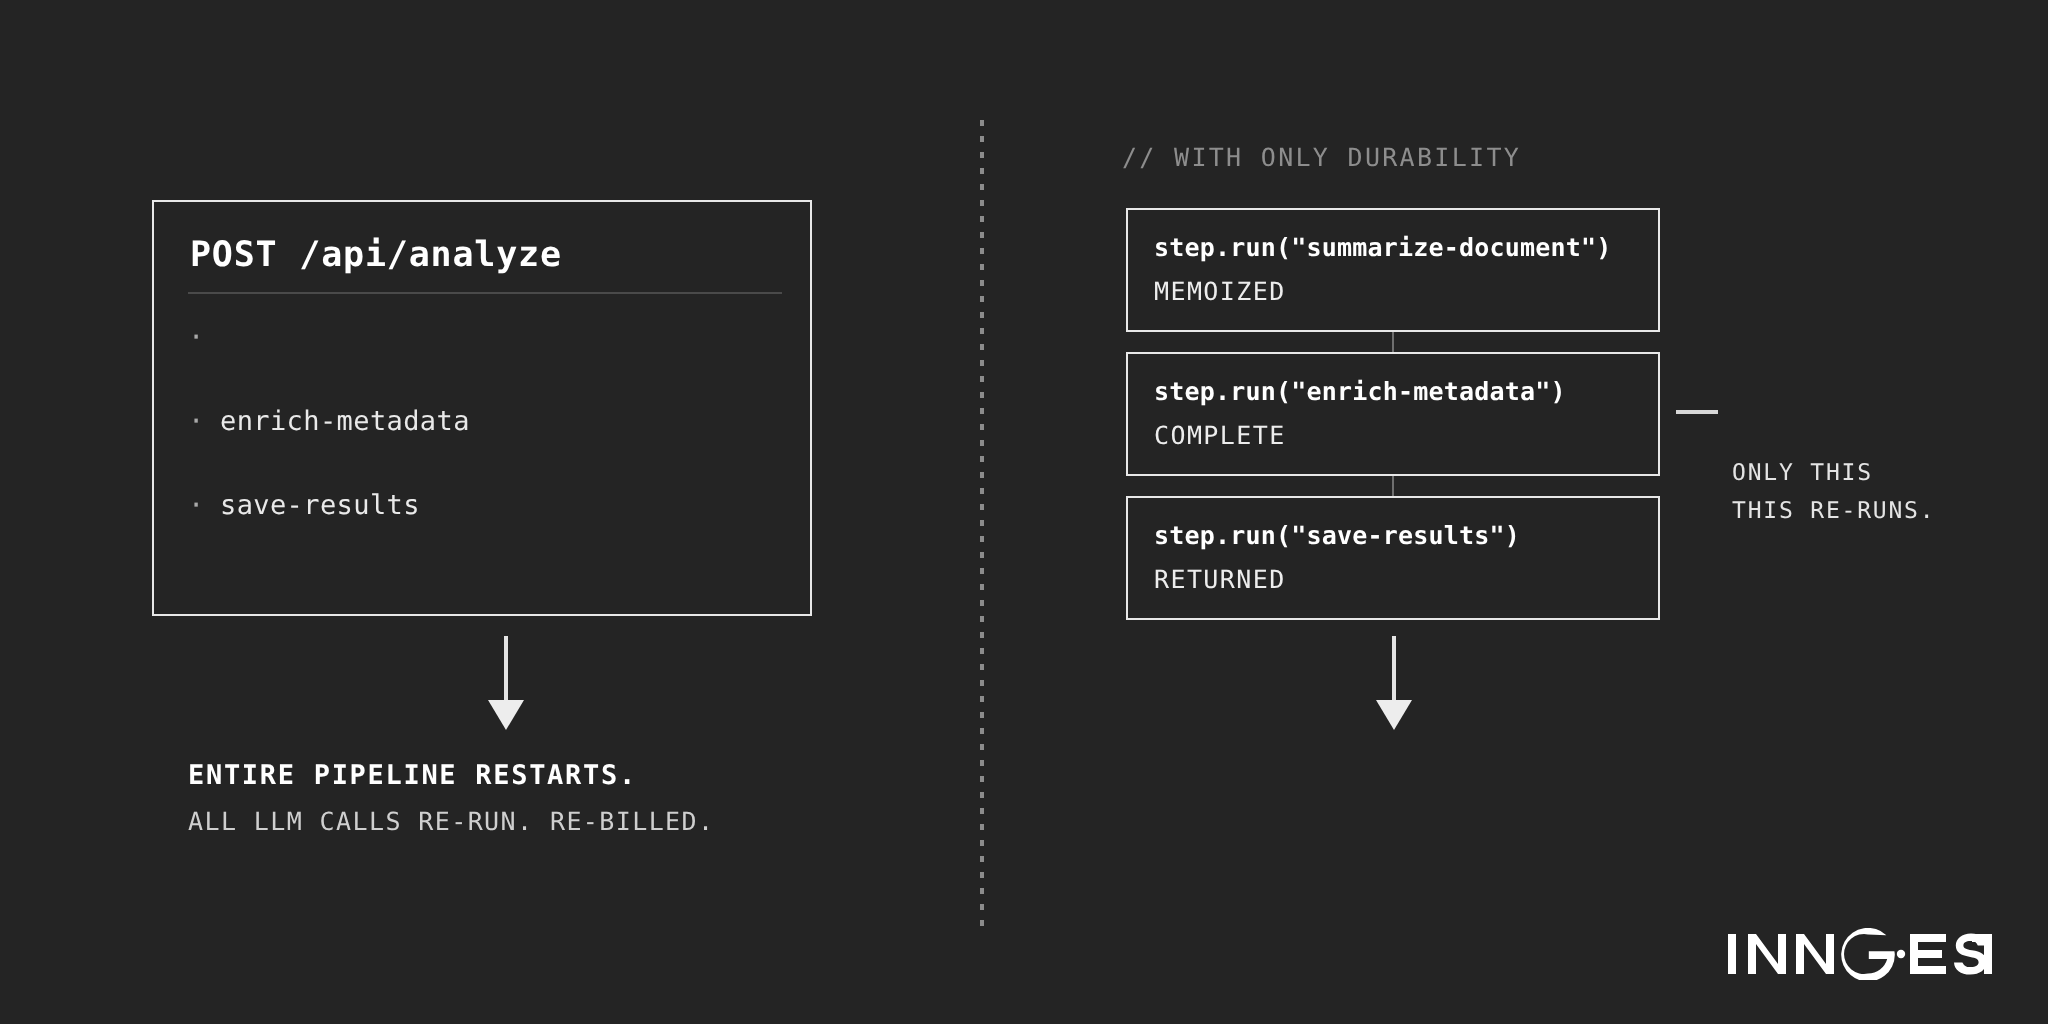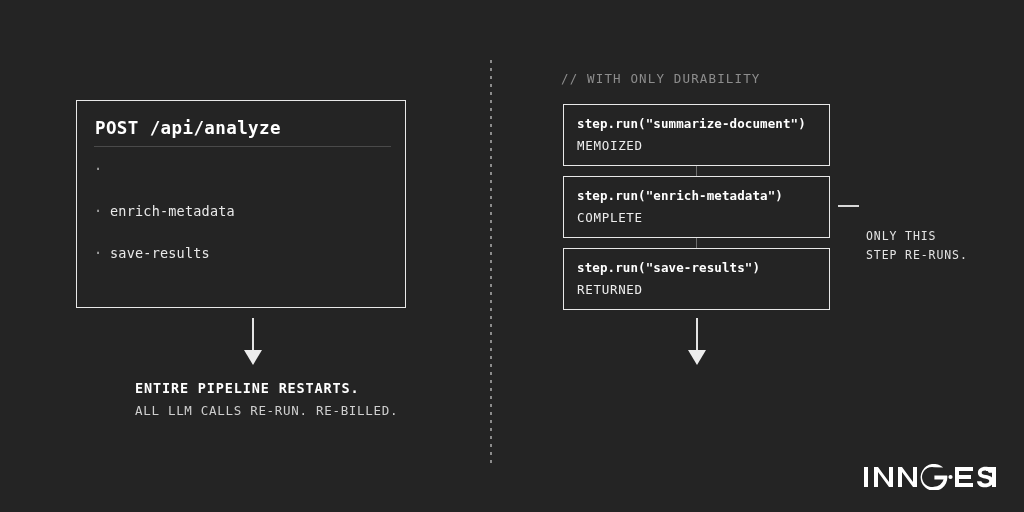--- a/index.html
+++ b/index.html
@@ -180,21 +180,21 @@
     left: 2px;
     top: 32px;
     width: 0; height: 0;
     border-left: 9px solid transparent;
     border-right: 9px solid transparent;
     border-top: 15px solid #ededed;
   }
 
   
   .outcome { position: absolute; white-space: nowrap; }
-  #outcome-left  { left: 94px;  top: 380px; margin-left: 41px; }
+  #outcome-left  { left: 94px;  top: 380px; }
   #outcome-right { left: 568px; top: 380px; }
   .outcome-head {
     font-size: 13.5px;
     font-weight: bold;
     letter-spacing: 0.85px;
     color: #ffffff;
     margin-bottom: 7px;
   }
   .outcome-sub {
     font-size: 12.5px;
@@ -265,21 +265,21 @@
   <div class="step-connector" id="step-connector-1"></div>
 
   <div class="step-box" id="step-box-2">
     <div class="step-call">step.run("save-results")</div>
     <div class="step-state">RETURNED</div>
   </div>
 
   <div class="annot-dash"></div>
   <div class="annot-text">
     <div>ONLY THIS</div>
-    <div>STEP RE-RUNS.</div>
+    <div>THIS RE-RUNS.</div>
   </div>
 
   <div class="arrow" id="arrow-right">
     <div class="arrow-shaft"></div>
     <div class="arrow-head"></div>
   </div>
 
   <div class="outcome" id="outcome-right">
   </div>
 

